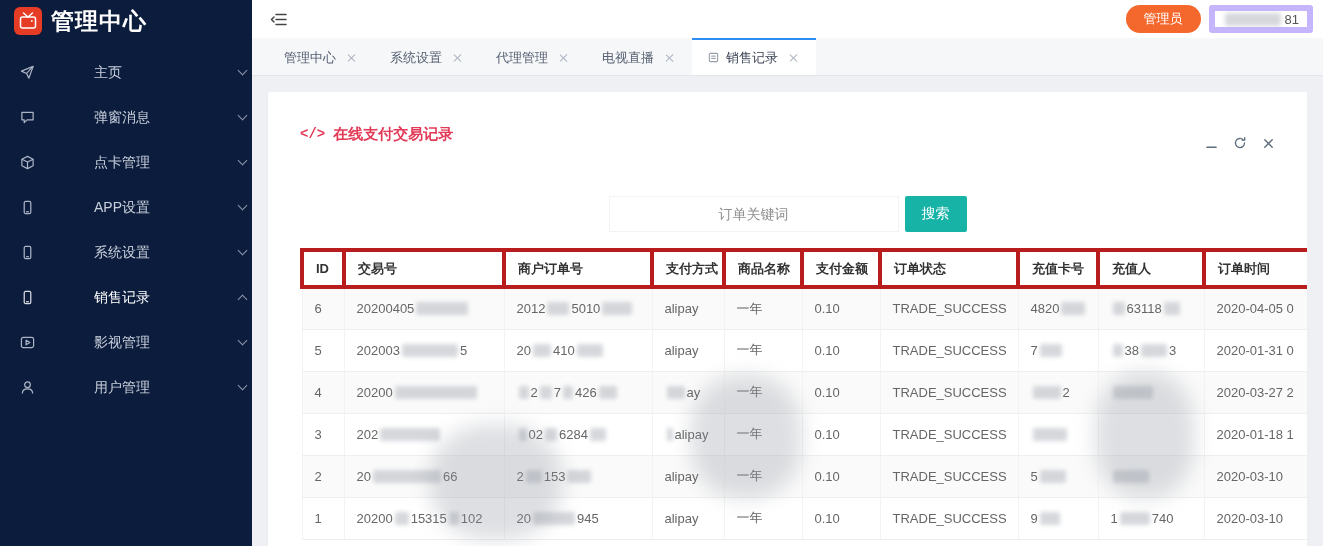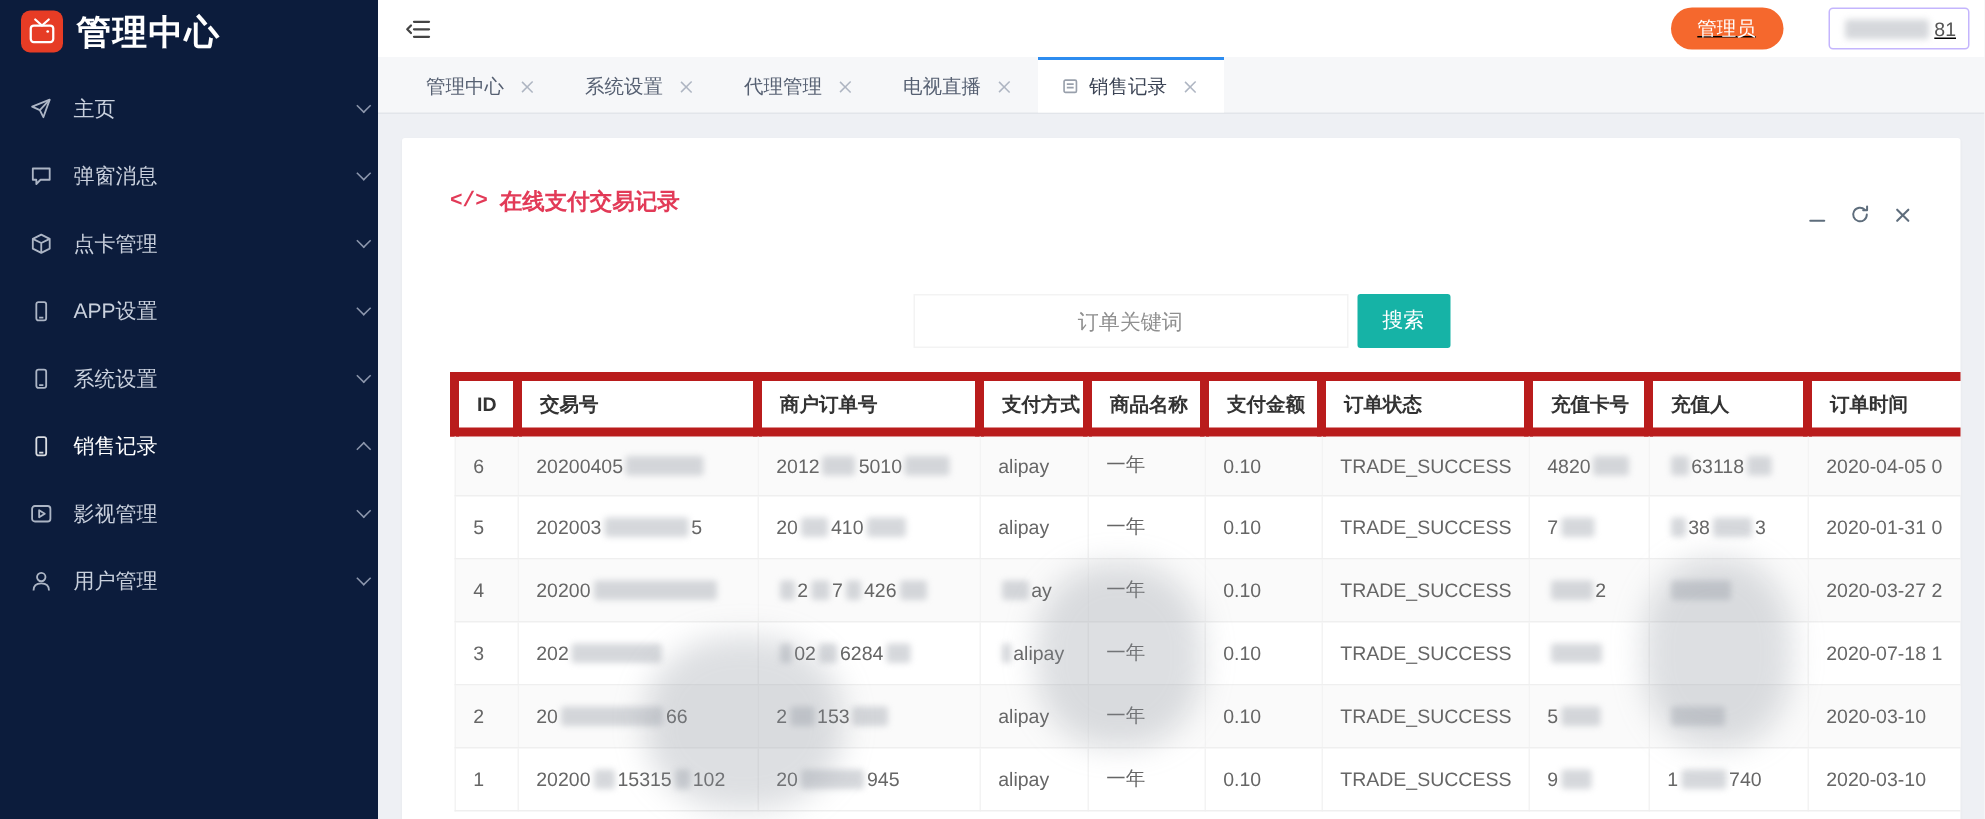--- a/index.html
+++ b/index.html
@@ -6,34 +6,34 @@
   html,body { width:1323px; height:546px; overflow:hidden; }
   body { font-family:"Liberation Sans","DejaVu Sans",sans-serif; background:#eef0f4; }
   .app { display:flex; width:100%; height:100%; }
 
   
   .sidebar { width:252px; background:#0c1c3c; flex-shrink:0; display:flex; flex-direction:column; }
   .brand { height:42px; display:flex; align-items:center; padding:0 14px; gap:9px; }
   .logo { width:28px; height:28px; background:#e63c25; border-radius:6px; display:flex; align-items:center; justify-content:center; flex-shrink:0; }
   .brand-title { color:#fff; font-size:23px; font-weight:bold; letter-spacing:1px; white-space:nowrap; }
   .nav { padding-top:8px; }
-  .nav-item { height:45px; display:flex; align-items:center; padding:0 6px 0 20px; color:#c9d0dd; cursor:pointer; font-size:14px; }
+  .nav-item { height:45px; display:flex; align-items:center; padding:0 6px 0 20px; color:#c9d0dd; cursor:pointer; font-size:14px;gap:45px; }
   .nav-item.active { color:#ffffff; }
   .nav-item .nicon { width:18px; display:flex; align-items:center; opacity:.85; }
   .nav-item .nlabel { margin-left:11px; }
   .chev { width:7px; height:7px; border-right:1.6px solid #8d97ad; border-bottom:1.6px solid #8d97ad; transform:rotate(45deg); margin-left:auto; margin-top:-4px; }
   .chev.up { transform:rotate(-135deg); margin-top:4px; }
 
   
   .main { flex:1; display:flex; flex-direction:column; min-width:0; }
   .topbar { height:38px; background:#fff; display:flex; align-items:center; padding:0 10px 0 16px; }
   .collapse-btn { background:none; border:none; cursor:pointer; display:flex; padding:2px; color:#333; }
-  .top-right { margin-left:auto; display:flex; gap:30px;text-decoration:underline; }
+  .top-right { margin-left:auto; display:flex; gap:8px; }
   .admin-pill { background:#f5682d; color:#fff; border:none; border-radius:16px; height:28px; padding:0 18px; font-size:13px; cursor:pointer; }
-  .userbox { height:28px; min-width:94px; border:1px solid #c4b5fd; border-radius:3px; display:flex; align-items:center; justify-content:flex-end; padding:0 8px; gap:2px; color:#555; font-size:13px; background:#fff; }
+  .userbox { height:28px; min-width:94px; border:6px solid #c4b5fd; border-radius:3px; display:flex; align-items:center; justify-content:flex-end; padding:0 8px; gap:2px; color:#555; font-size:13px; background:#fff; }
 
   
   .tabbar { height:38px; background:#f6f7f9; border-bottom:1px solid #e2e5ea; display:flex; padding-left:16px; }
   .tab { display:flex; align-items:center; padding:0 16px; font-size:13px; color:#566072; cursor:pointer; border-top:2px solid transparent; }
   .tab.active { background:#fff; border-top:2px solid #2d8cf0; color:#3c4455; }
   .tab-label { white-space:nowrap; }
   .tab-doc { display:flex; margin-right:7px; opacity:.75; }
   .tab-close { width:12px; height:12px; position:relative; display:inline-block; margin-left:10px; }
   .tab-close::before,.tab-close::after { content:""; position:absolute; left:5px; top:1px; width:1.4px; height:10px; background:#aeb5c2; }
   .tab-close::before { transform:rotate(45deg); }
@@ -48,21 +48,21 @@
   .win-controls { display:flex; align-items:center; gap:15px; margin-top:18px; }
   .win-btn { background:none; border:none; padding:0; cursor:pointer; color:#5e6d7c; display:flex; }
 
   .search-row { margin-top:46px; display:flex; justify-content:center; align-items:center; }
   .search-input { width:290px; height:36px; border:1px solid #f3f3f3; outline:none; text-align:center; font-size:14px; color:#555; }
   .search-input::placeholder { color:#8f8f8f; }
   .search-btn { height:36px; padding:0 17px; margin-left:6px; background:#16b3a6; color:#fff; border:none; border-radius:2px; font-size:14px; cursor:pointer; }
 
   .table-wrap { margin-top:16px; position:relative; width:1032px; }
   table { border-collapse:collapse; table-layout:fixed; width:1032px; }
-  th { height:37px; font-size:13px; color:#333; font-weight:bold; text-align:left; padding:0 12px; border:6px solid #b91c1c; background:#fff; white-space:nowrap; overflow:hidden; }
+  th { height:37px; font-size:13px; color:#333; font-weight:bold; text-align:left; padding:0 12px; border:4px solid #b91c1c; background:#fff; white-space:nowrap; overflow:hidden; }
   td { height:42px; font-size:13px; color:#666; padding:0 12px; border-bottom:1px solid #efefef; border-right:1px solid #f3f3f3; border-left:1px solid #f3f3f3; white-space:nowrap; overflow:hidden; }
   tbody tr:nth-child(odd) { background:#fafafa; }
   .censor { display:inline-block; height:13px; background:#b4b8bf; opacity:.55; filter:blur(2px); border-radius:2px; vertical-align:-2px; margin:0 2px; }
   .blob { position:absolute; background:rgba(142,148,158,.30); filter:blur(10px); border-radius:45%; pointer-events:none; }
   .blob1 { left:390px; top:128px; width:112px; height:122px; }
   .blob2 { left:795px; top:124px; width:100px; height:126px; }
   .blob3 { left:130px; top:176px; width:132px; height:116px; }
 
   svg { display:block; }
 </style>
@@ -315,21 +315,21 @@
                 <tr>
                   <td><span>3</span></td>
                   <td><span>202</span><span class="censor" style="width: 60px;"></span></td>
                   <td><span class="censor" style="width: 8px;"></span><span>02</span><span class="censor" style="width: 12px;"></span><span>6284</span><span class="censor" style="width: 16px;"></span></td>
                   <td><span class="censor" style="width: 6px;"></span><span>alipay</span></td>
                   <td><span>一年</span></td>
                   <td><span>0.10</span></td>
                   <td><span>TRADE_SUCCESS</span></td>
                   <td><span class="censor" style="width: 34px;"></span></td>
                   <td></td>
-                  <td><span>2020-07-18 1</span></td>
+                  <td><span>2020-01-18 1</span></td>
                 </tr>
                 <tr>
                   <td><span>2</span></td>
                   <td><span>20</span><span class="censor" style="width: 68px;"></span><span>66</span></td>
                   <td><span>2</span><span class="censor" style="width: 16px;"></span><span>153</span><span class="censor" style="width: 24px;"></span></td>
                   <td><span>alipay</span></td>
                   <td><span>一年</span></td>
                   <td><span>0.10</span></td>
                   <td><span>TRADE_SUCCESS</span></td>
                   <td><span>5</span><span class="censor" style="width: 26px;"></span></td>

